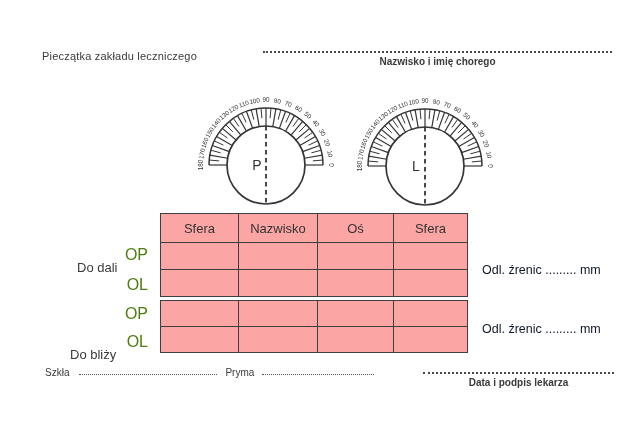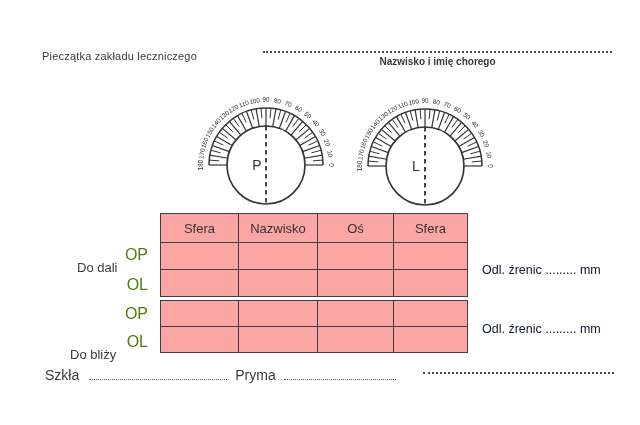--- a/index.html
+++ b/index.html
@@ -31,21 +31,21 @@
   #op-blizy{left:116px;top:305px;}
   #ol-blizy{left:116px;top:333px;}
   .seclbl{font-size:13px;color:#3a3a3a;}
   #do-dali{left:77px;top:260px;}
   #do-blizy{left:70px;top:317px;margin-top:30px;}
   
   .odl{font-size:12.5px;color:#0f172a;}
   #odl-1{left:482px;top:263px;}
   #odl-2{left:482px;top:322px;}
   
-  #szkla-row{left:45px;top:367px;display:flex;align-items:flex-end;font-size:14px;}
+  #szkla-row{left:45px;top:367px;display:flex;align-items:flex-end;font-size:10px;}
   #szkla-row .dots{height:0;border-bottom:1.8px dotted #555;}
   #szkla-dots{width:138px;margin:0 8px 3px 10px;}
   #oprawa-dots{width:112px;margin:0 0 3px 8px;}
   #date-block{left:423px;top:372px;width:191px;text-align:center;}
 </style>
 </head>
 <body>
 
 <div class="abs" id="stamp-label">Pieczątka zakładu leczniczego</div>
 
@@ -245,13 +245,14 @@
 
 <div class="abs" id="szkla-row">
   <span>Szkła</span>
   <span class="dots" id="szkla-dots"></span>
   <span>Pryma</span>
   <span class="dots" id="oprawa-dots"></span>
 </div>
 
 <div class="abs" id="date-block">
   <div class="dotline"></div>
+  <div class="sub-label">Data i podpis lekarza</div>
 </div>
 
 </body></html>

